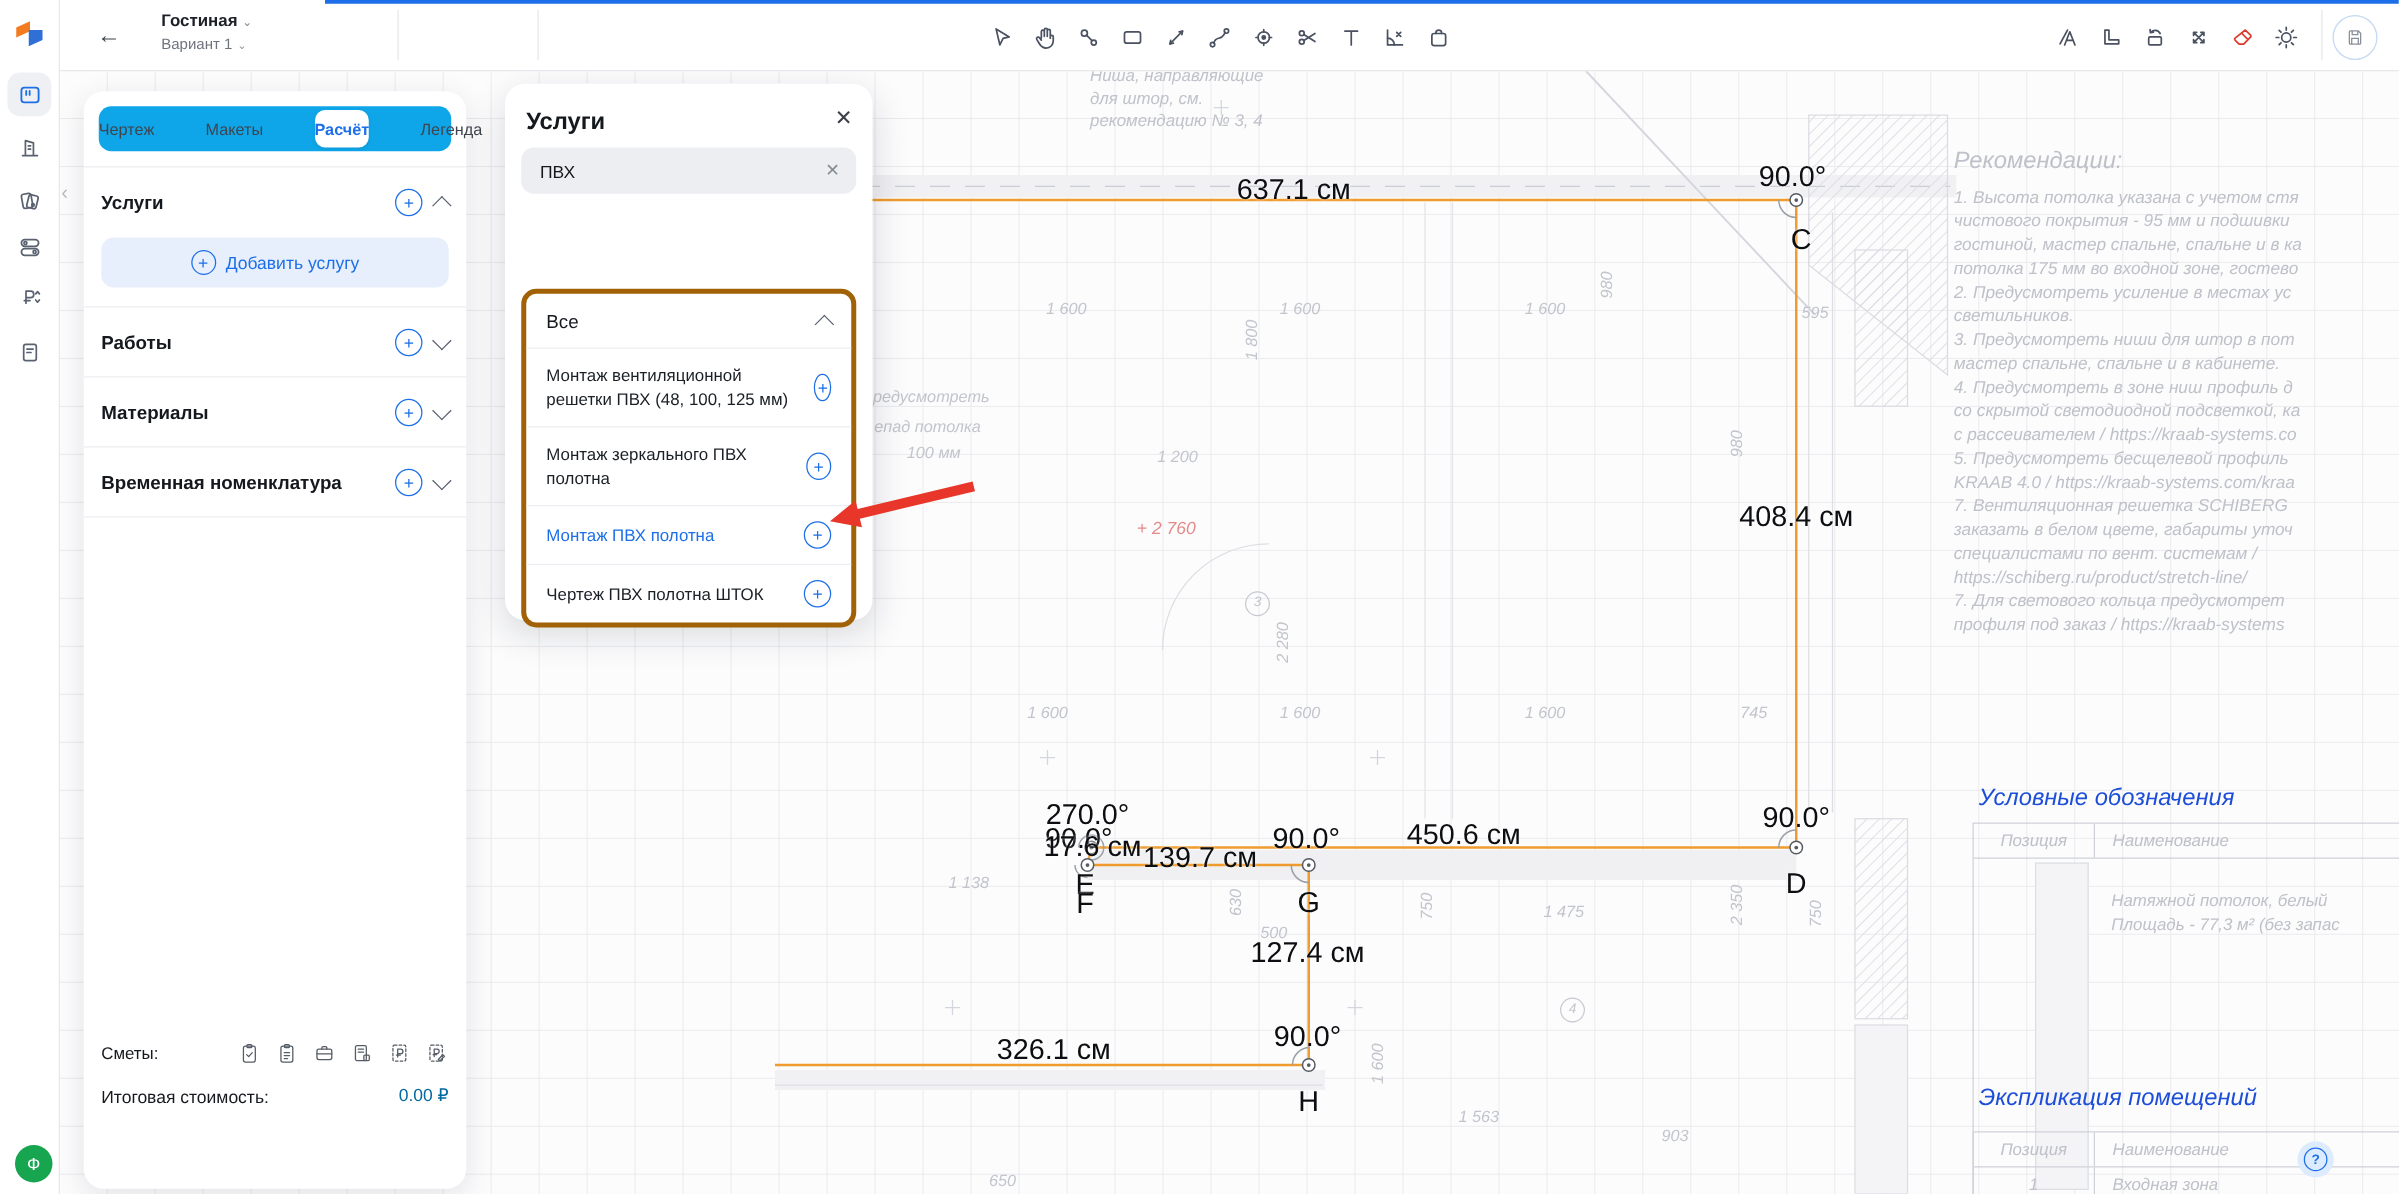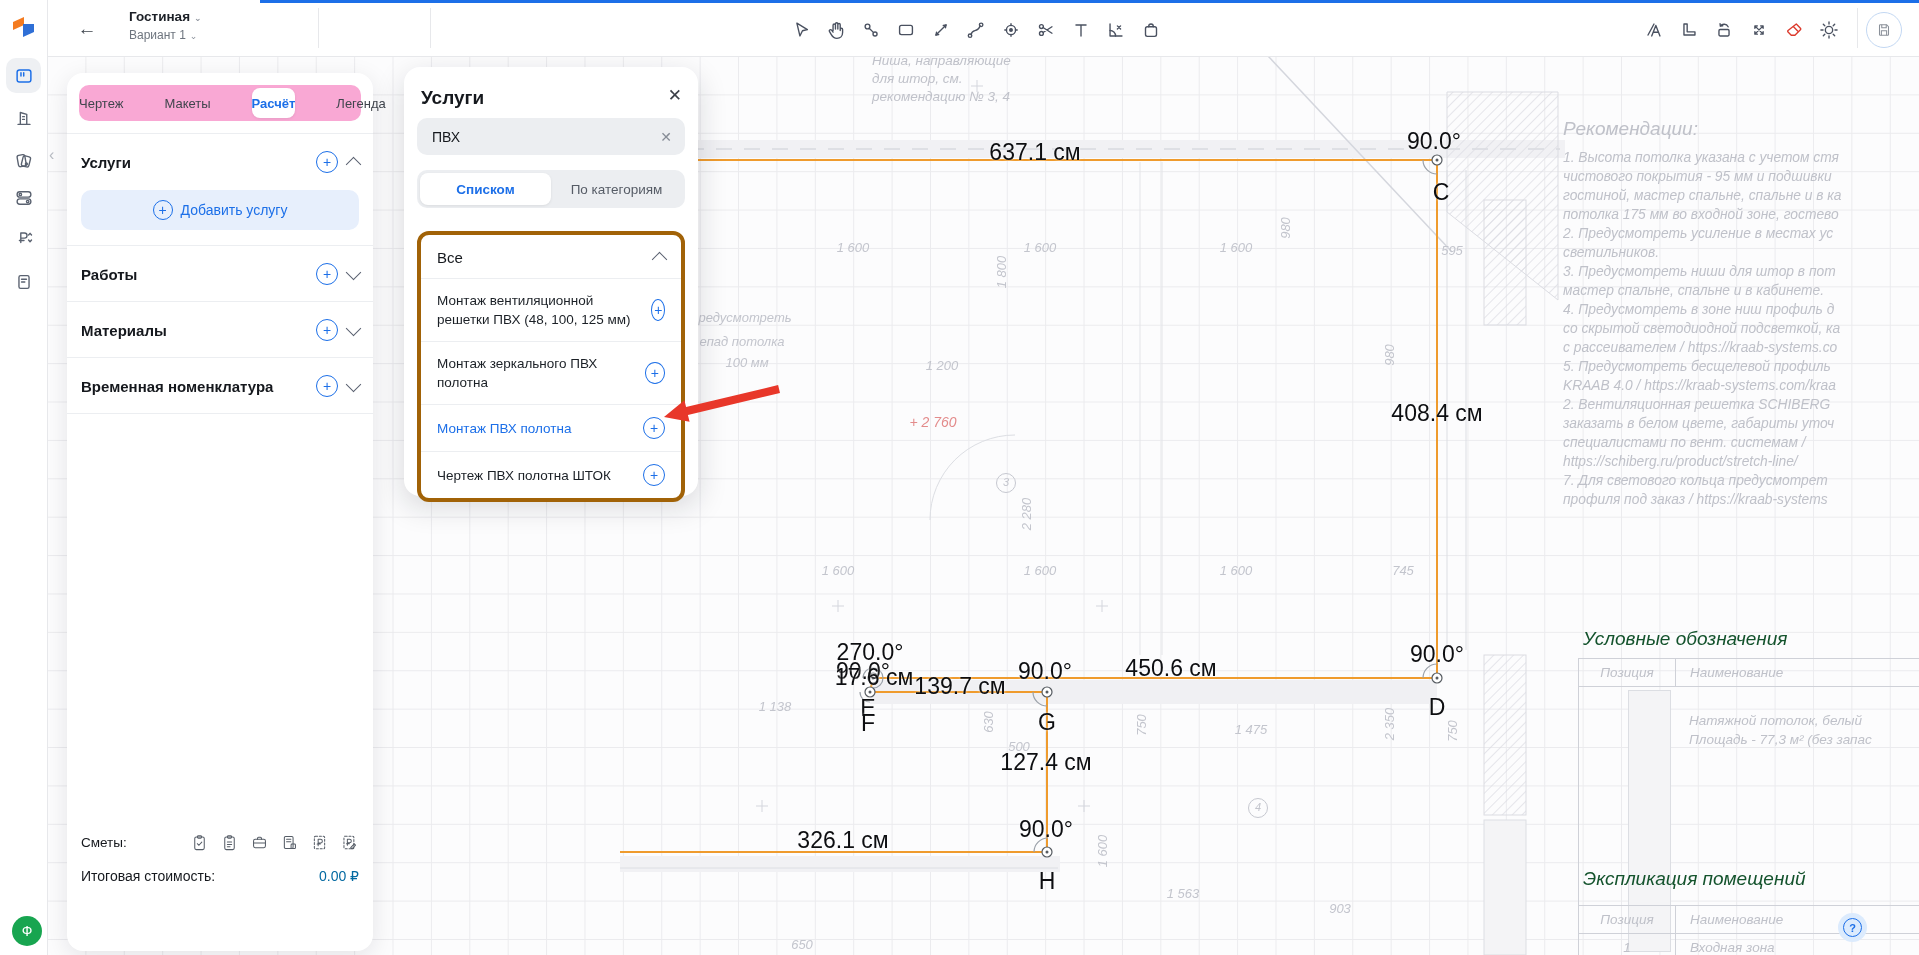--- a/index.html
+++ b/index.html
@@ -40,37 +40,37 @@
     text-shadow:0 0 3px rgba(255,255,255,.8);}
   .plan-dim{position:absolute;transform:translate(-50%,-50%);white-space:nowrap;font-size:13px;
     font-style:italic;color:#c3c5cd;}
   .plan-dim.red{color:#e38b8b;font-size:14px;}
   .plan-dim.circled{width:18px;height:18px;border:1px solid #c6c8d0;border-radius:50%;line-height:17px;
     text-align:center;font-size:11px;}
   #note-top{position:absolute;left:872px;top:52px;font-size:13.5px;font-style:italic;color:#c0c2ca;line-height:18px;}
   #recs{position:absolute;left:1563px;top:118px;width:356px;overflow:hidden;color:#bfc1c9;font-style:italic;}
   #recs .rtitle{font-size:19px;margin-bottom:8px;}
   #recs .rec-line{font-size:13.8px;line-height:19px;white-space:nowrap;}
-  .map-title{position:absolute;font-size:19px;font-style:italic;color:#14532d;white-space:nowrap;}
+  .map-title{position:absolute;font-size:19px;font-style:italic;color:#1d4ed8;white-space:nowrap;}
   .gtable{position:absolute;border:1px solid #cfd1d8;color:#bfc1c9;font-style:italic;font-size:13.5px;}
   .gtable .hdr{display:flex;border-bottom:1px solid #cfd1d8;height:27px;align-items:center;}
   .gtable .c1{width:96px;text-align:center;border-right:1px solid #cfd1d8;height:100%;display:flex;align-items:center;justify-content:center;}
   .gtable .c2{padding-left:14px;flex:1;}
   #legend-swatch{position:absolute;left:49px;top:31px;width:41px;height:260px;background:#f4f4f6;border:1px solid #dcdee3;}
   #fab{position:absolute;left:12px;top:916px;width:30px;height:30px;border-radius:50%;background:#18a550;color:#fff;
     font-size:14px;display:flex;align-items:center;justify-content:center;z-index:60;}
   #help-btn{position:absolute;left:1838px;top:913px;width:29px;height:29px;border-radius:50%;background:#dcebfd;
     display:flex;align-items:center;justify-content:center;z-index:20;}
   #help-btn span{width:17px;height:17px;border:1.4px solid #1c6fe8;border-radius:50%;color:#1c6fe8;
     font-size:11px;font-weight:700;display:flex;align-items:center;justify-content:center;}
   #collapse-chip{position:absolute;left:49px;top:146px;color:#b9bdc4;font-size:16px;z-index:29;}
   
   #panel{position:absolute;left:67px;top:73px;width:306px;height:878px;background:#fff;border-radius:16px;
     box-shadow:0 6px 24px rgba(20,24,40,.10);z-index:30;}
-  #tabs{position:absolute;left:12px;top:12px;width:282px;height:36px;background:#f9a8d4;border-radius:10px;
+  #tabs{position:absolute;left:12px;top:12px;width:282px;height:36px;background:#0ea5e9;border-radius:10px;
     display:flex;align-items:center;padding:0;gap:41px;}
   .tab{flex:1;height:30px;margin:3px 0;display:flex;align-items:center;justify-content:center;font-size:13px;
     color:#40454d;border-radius:8px;cursor:pointer;white-space:nowrap;}
   .tab.active{background:#fff;color:#1c6fe8;font-weight:700;box-shadow:0 1px 3px rgba(0,0,0,.08);}
   .pdiv{position:absolute;left:0;width:306px;height:1px;background:#eceef1;}
   .sec-row{position:absolute;left:14px;width:278px;display:flex;align-items:center;justify-content:space-between;}
   .sec-label{font-size:15px;font-weight:700;color:#15181d;}
   .sec-ctl{display:flex;align-items:center;gap:10px;}
   .plus-circ{width:20px;height:20px;border:1.5px solid #1c6fe8;border-radius:50%;color:#1c6fe8;font-size:14px;
     display:flex;align-items:center;justify-content:center;line-height:1;cursor:pointer;}
@@ -251,21 +251,21 @@
         <div class="rec-line">потолка 175 мм во входной зоне, гостево</div>
         <div class="rec-line">2. Предусмотреть усиление в местах ус</div>
         <div class="rec-line">светильников.</div>
         <div class="rec-line">3. Предусмотреть ниши для штор в пот</div>
         <div class="rec-line">мастер спальне, спальне и в кабинете.</div>
         <div class="rec-line">4. Предусмотреть в зоне ниш профиль д</div>
         <div class="rec-line">со скрытой светодиодной подсветкой, ка</div>
         <div class="rec-line">с рассеивателем / https://kraab-systems.co</div>
         <div class="rec-line">5. Предусмотреть бесщелевой профиль</div>
         <div class="rec-line">KRAAB 4.0 / https://kraab-systems.com/kraa</div>
-        <div class="rec-line">2. Вентиляционная решетка SCHIBERG</div>
+        <div class="rec-line">7. Вентиляционная решетка SCHIBERG</div>
         <div class="rec-line">заказать в белом цвете, габариты уточ</div>
         <div class="rec-line">специалистами по вент. системам /</div>
         <div class="rec-line">https://schiberg.ru/product/stretch-line/</div>
         <div class="rec-line">7. Для светового кольца предусмотрет</div>
         <div class="rec-line">профиля под заказ / https://kraab-systems</div>
       </div>
   </div>
 
   <div class="map-title" style="left:1583px;top:628px;">Условные обозначения</div>
   <div class="gtable" style="left:1578px;top:658px;width:341px;height:297px;">
@@ -385,24 +385,20 @@
   </div>
 
 </div>
 
 <div id="popup">
   <div id="popup-title">Услуги</div>
   <div id="popup-close">✕</div>
   <div id="search-box">
     <input type="text" value="ПВХ" style="">
     <span id="search-clear">✕</span>
-  </div>
-  <div id="segmented">
-    <div class="seg active">Списком</div>
-    <div class="seg">По категориям</div>
   </div>
   <div id="svc-list">
     <div id="svc-head">
       <span class="g">Все</span>
       <span class="chev up"></span>
     </div>
     <div>
 
     <div class="svc-item">
           <span class="lbl">Монтаж вентиляционной решетки ПВХ (48, 100, 125 мм)</span>

